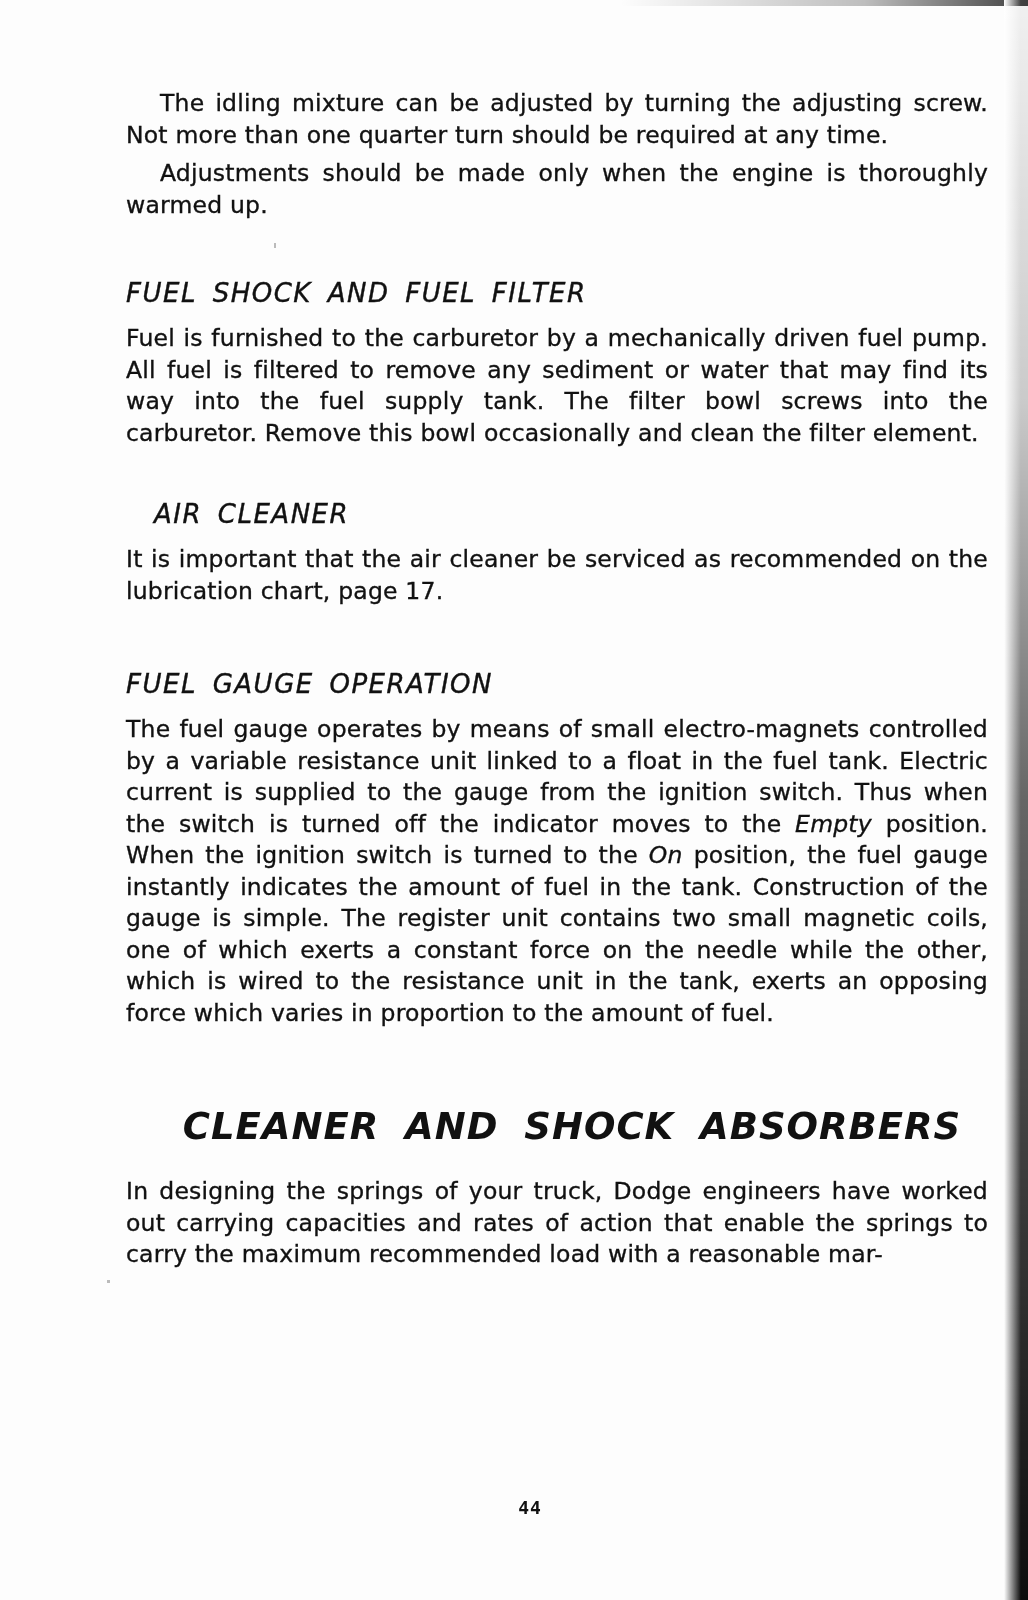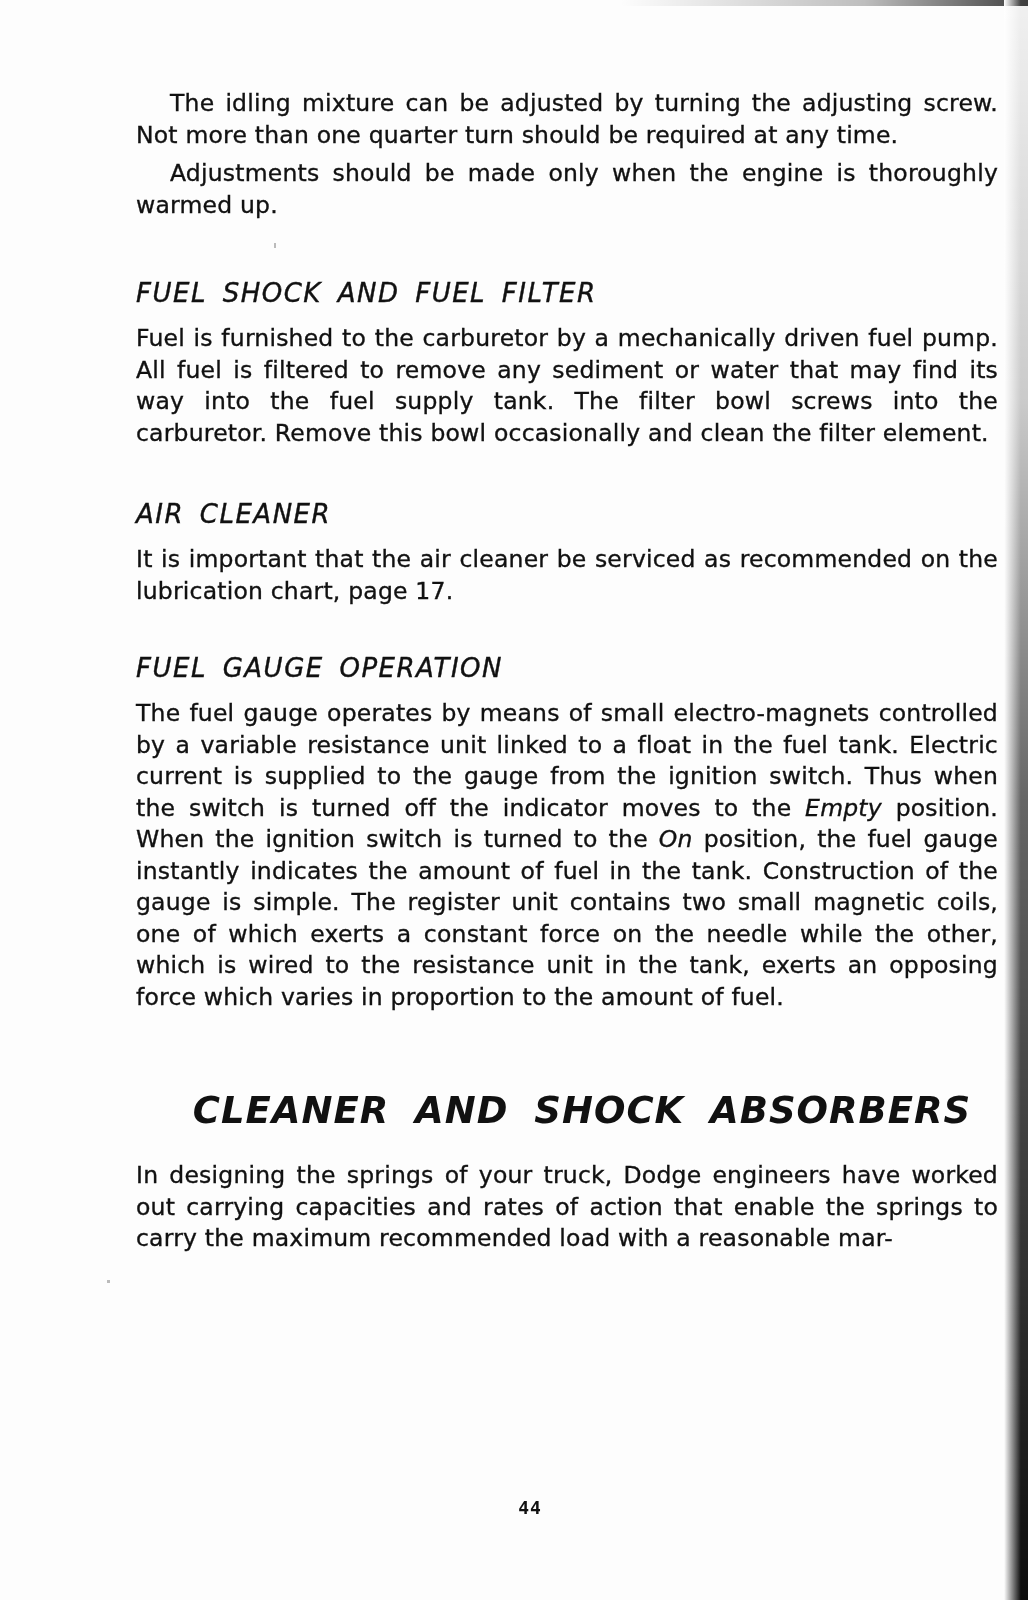--- a/index.html
+++ b/index.html
@@ -40,21 +40,21 @@
     .right-edge-inner {
       position: absolute;
       top: 0;
       right: 0;
       width: 24px;
       height: 1600px;
       background: linear-gradient(to right, rgba(255,255,255,1), rgba(255,255,255,0) 70%);
     }
     .content {
       position: absolute;
-      left: 136px;
+      left: 126px;
       top: 88px;
       width: 862px;
     }
     p {
       margin: 0;
       font-size: 23.5px;
       line-height: 31.5px;
       text-align: justify;
       letter-spacing: 0.2px;
       font-weight: normal;
@@ -69,22 +69,22 @@
     h2 {
       margin: 0;
       font-size: 26px;
       font-style: italic;
       font-weight: normal;
       letter-spacing: 1.5px;
       word-spacing: 6px;
       -webkit-text-stroke: 0.4px #111;
     }
     .sec-fuelpump h2 { margin-top: 57px; margin-bottom: 15px; }
-    .sec-aircleaner h2 { margin-top: 50px; margin-bottom: 15px; }
-    .sec-gauge h2 { margin-top: 46px; margin-bottom: 15px; }
+    .sec-aircleaner h2 { margin-top: 50px; margin-bottom: 15px; margin-left: 28px; }
+    .sec-gauge h2 { margin-top: 62px; margin-bottom: 15px; }
     h1 {
       margin: 76px 0 28px 0;
       text-align: center;
       font-size: 37px;
       font-style: italic;
       font-weight: bold;
       letter-spacing: 1px;
       word-spacing: 12px;
       padding-left: 30px;
     }

